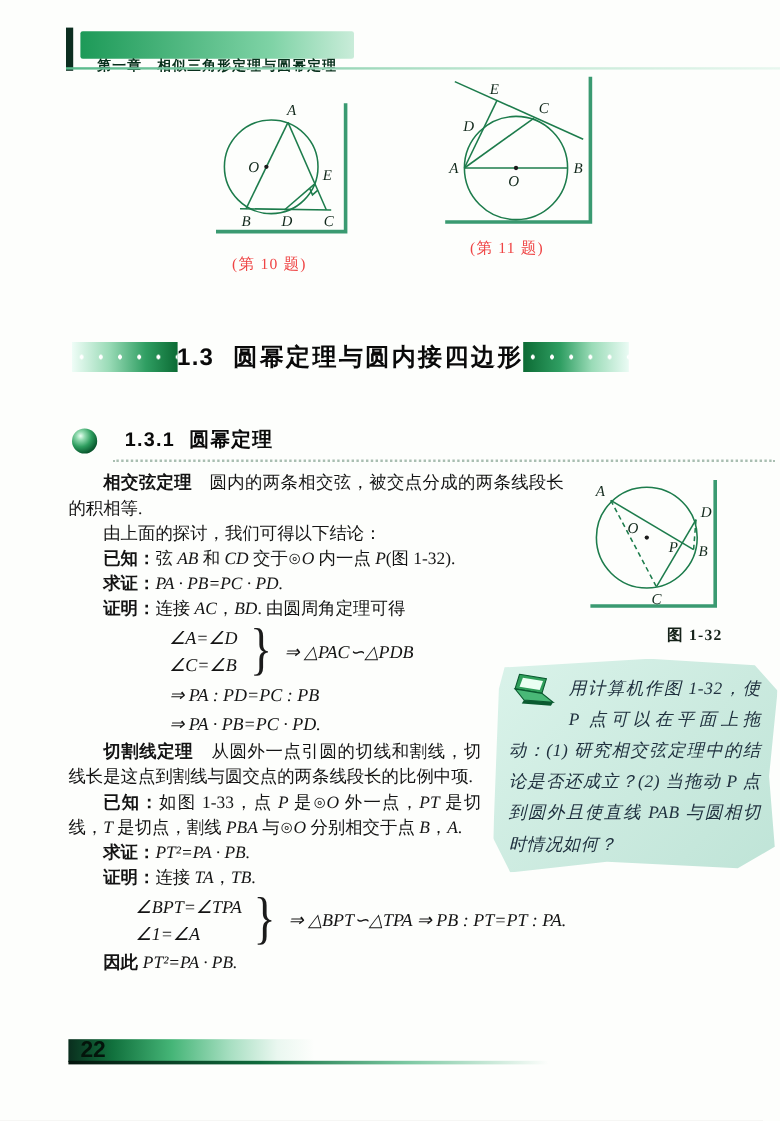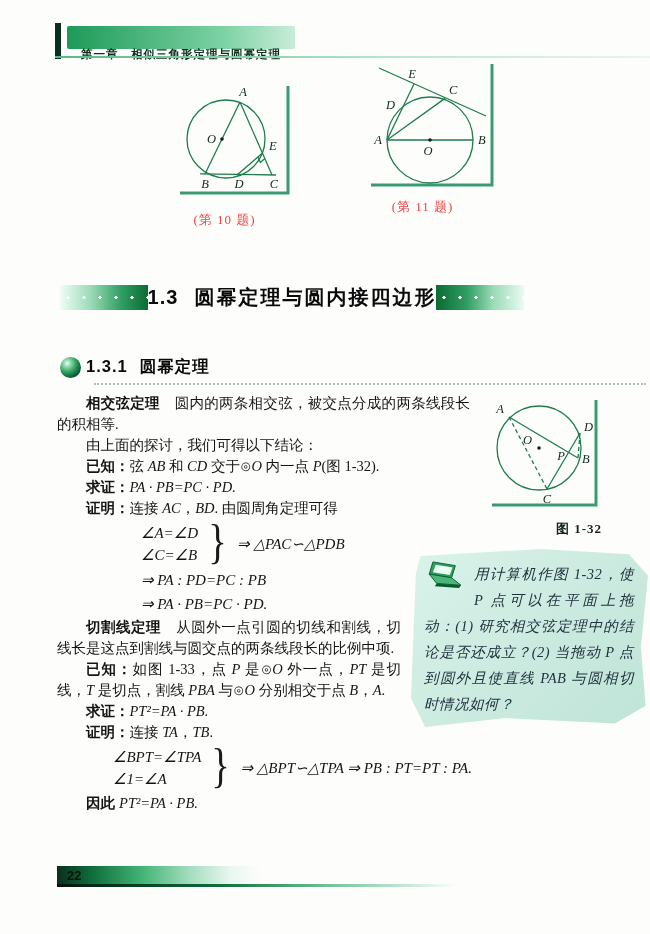--- a/index.html
+++ b/index.html
@@ -32,21 +32,21 @@
                      font-weight:bold;font-size:20px;letter-spacing:2px;color:#0a0a0a;white-space:nowrap;}
   .section-banner h1 .num{margin-right:16px;letter-spacing:1px;}
   .banner-bar{width:127px;height:25px;background-repeat:repeat-x,no-repeat;background-size:16px 100%,100% 100%;}
   .bar-l{background-image:radial-gradient(circle 1.7px at 8px 50%,#ffffff 98%,rgba(255,255,255,0)),
          linear-gradient(to right,#effdf7,#9adbb7 35%,#2f9e62 70%,#0c6b34);}
   .bar-r{background-image:radial-gradient(circle 1.7px at 8px 50%,#ffffff 98%,rgba(255,255,255,0)),
          linear-gradient(to right,#0c6b34,#2f9e62 35%,#9adbb7 65%,#eafbf4);}
 
   
   .subsection{position:absolute;left:60px;top:356px;width:586px;}
-  .subsection .row{display:flex;align-items:center;gap:5px;}
+  .subsection .row{display:flex;align-items:center;gap:23px;}
   .sphere{width:21px;height:21px;border-radius:50%;flex:0 0 auto;
           background:radial-gradient(circle at 34% 30%,#eafff3 0%,#8fd9ae 18%,#2e9e5f 45%,#0b5c31 72%,#03240f 100%);}
   .subsection h2{margin:0;font-family:"Liberation Sans",sans-serif;font-weight:bold;font-size:16.5px;
                  letter-spacing:1px;color:#0a0a0a;}
   .subsection h2 .num{margin-right:12px;}
   .dotted{margin:5px 0 0 34px;height:0;border-bottom:2px dotted #a9beb1;}
 
   
   .content{position:absolute;left:57px;top:393px;width:536px;font-size:14.5px;line-height:21px;
            text-align:justify;}
@@ -73,21 +73,21 @@
         background:linear-gradient(135deg,#daf3ea 0%,#cbeadf 55%,#bfe4d7 100%);
         clip-path:polygon(4% 4%,55% 0%,92% 3%,100% 15%,97% 55%,99% 88%,86% 98%,40% 95%,6% 100%,0% 84%,2% 14%);
         font-size:14.5px;line-height:26px;font-style:italic;color:#20313f;letter-spacing:.5px;text-align:justify;}
   .laptop{float:left;width:44px;height:28px;margin:0 6px 0 0;}
   .laptop svg{display:block;}
 
   
   .pagebar{position:absolute;left:57px;top:866px;width:205px;height:19px;display:flex;align-items:center;
            padding-left:10px;box-sizing:border-box;
            background:linear-gradient(to right,#0a2e1e 0%,#11713d 18%,#45b577 42%,#a8dfc2 66%,#eaf7f0 85%,rgba(255,255,255,0) 100%);
-           font-family:"Liberation Sans",sans-serif;font-weight:bold;font-size:13px;color:#04140b;}
+           font-family:"Liberation Sans",sans-serif;font-weight:bold;font-size:19px;color:#04140b;}
   .footer-rule{position:absolute;left:57px;top:884px;width:400px;height:3px;
                background:linear-gradient(to right,#04140c,#0f6b3c 40%,#79c7a0 70%,rgba(255,255,255,0) 100%);}
 </style>
 </head>
 <body>
 
 <div class="page">
 
   <div class="chap-accent"></div>
   <div class="chap-band">

